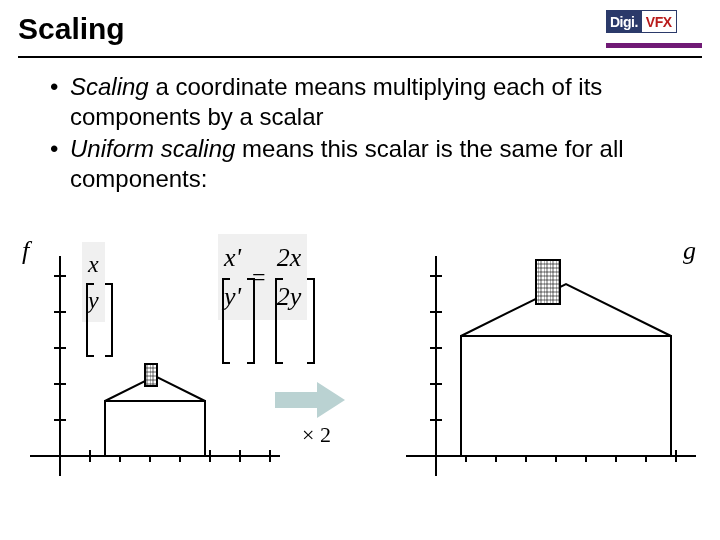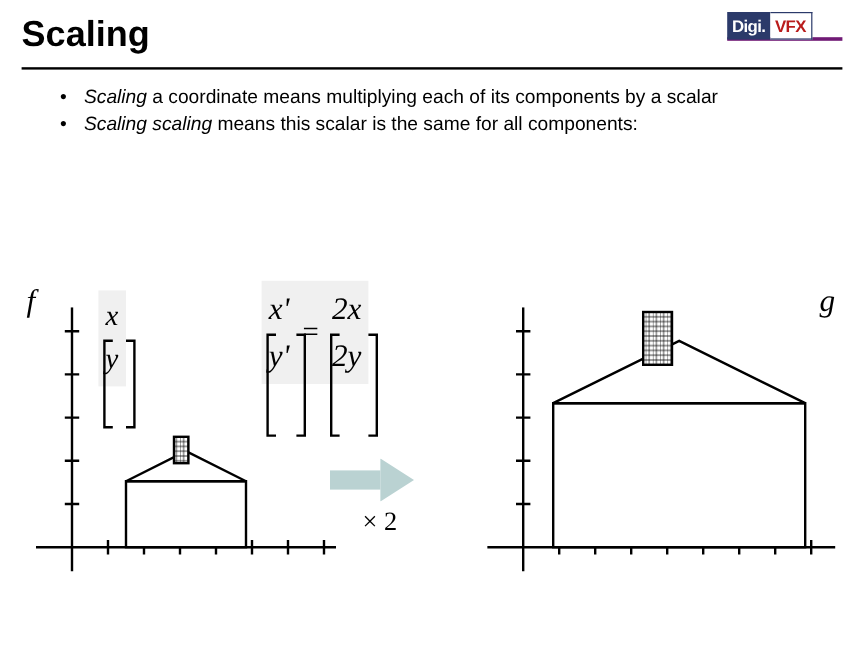--- a/index.html
+++ b/index.html
@@ -29,22 +29,22 @@
     font-size: 30px;
     font-weight: bold;
     color: #000;
     padding-top: 4px;
   }
   .logo {
     position: absolute;
     top: 2px;
     right: 0;
     width: 96px;
-    height: 24px;
-    border-bottom: 3px solid #701a75;
+    height: 38px;
+    border-bottom: 5px solid #701a75;
     box-sizing: border-box;
   }
   .logo-inner {
     display: flex;
     height: 23px;
   }
   .logo-left {
     background: #2b3a6a;
     color: #fff;
     font-weight: bold;
@@ -66,21 +66,21 @@
     align-items: center;
     border: 1px solid #2b3a6a;
     border-left: none;
     letter-spacing: -0.5px;
   }
   .bullets {
     position: absolute;
     top: 72px;
     left: 30px;
     right: 30px;
-    font-size: 16px;
+    font-size: 24px;
     line-height: 1.25;
     color: #000;
   }
   .bullets ul {
     margin: 0;
     padding-left: 20px;
     list-style: none;
   }
   .bullets li {
     position: relative;
@@ -153,21 +153,21 @@
       </div>
     </div>
   </div>
 
   <div class="bullets">
     <ul>
       <li>
         <span class="em">Scaling</span><span> a coordinate means multiplying each of its components by a scalar</span>
       </li>
       <li>
-        <span class="em">Scaling scaling</span><span> means this scalar is the same for all components:</span>
+        <span class="em">Uniform scaling</span><span> means this scalar is the same for all components:</span>
       </li>
     </ul>
   </div>
 
   <div class="figure-area">
 
     <div class="flabel" style="left:22px; top:0px;">f</div>
     <div class="flabel" style="right:24px; top:0px;">g</div>
 
     <svg width="260" height="240" style="left:30px; top:20px;">

